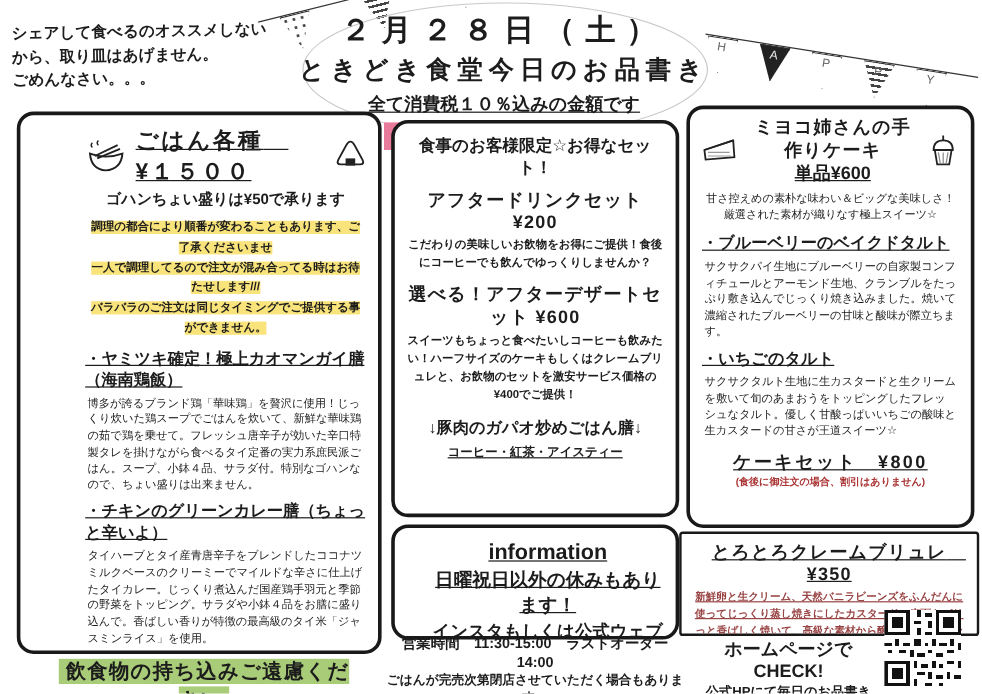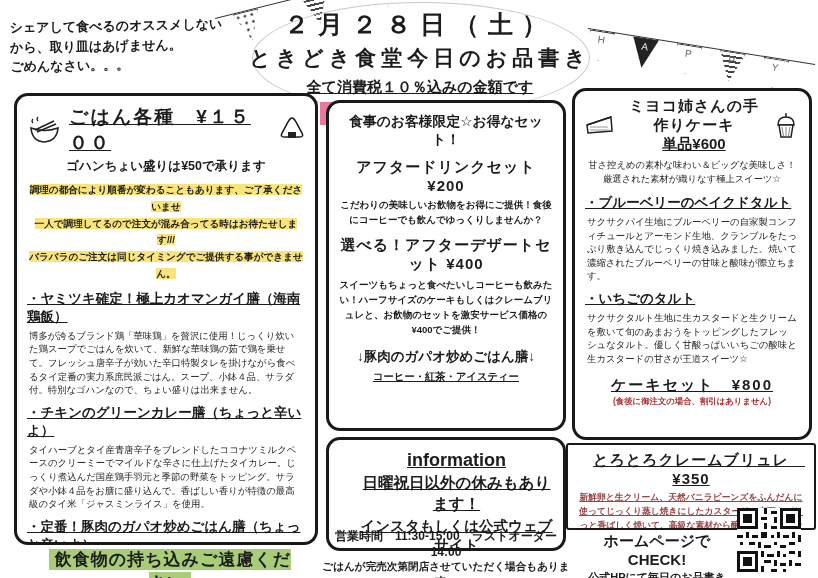--- a/index.html
+++ b/index.html
@@ -128,21 +128,21 @@
   </div>
 
   <div class="title-oval"></div>
   <div class="title-block">
     <div class="title-date">２月２８日（土）</div>
     <div class="title-main">ときどき食堂今日のお品書き</div>
     <div class="title-tax">全て消費税１０％込みの金額です</div>
     <div><span class="title-cash hl-pink">お支払いは現金のみ！！</span></div>
   </div>
 
-  <div class="panel" style="left:14px; top:93px; width:304px; height:452px;">
+  <div class="panel" style="left:14px; top:93px; width:304px; height:452px;padding-left:44px;">
     <div class="panel-inner">
       <div class="lp-header">
         <span class="icon">
           <svg width="34" height="30" viewBox="0 0 34 30">
             <path d="M4 13 Q17 18 31 13 Q30 26 17 27 Q5 26 4 13 Z" fill="#fff" stroke="#222" stroke-width="1.6"></path>
             <line x1="8" y1="15" x2="27" y2="6" stroke="#222" stroke-width="1.6"></line>
             <line x1="10" y1="17" x2="29" y2="9" stroke="#222" stroke-width="1.6"></line>
             <path d="M6 4 q-2 2 0 4 M11 2 q-2 2 0 4" fill="none" stroke="#222" stroke-width="1.2"></path>
           </svg>
         </span>
@@ -179,29 +179,29 @@
 
   <div class="footer-left">
     <span class="hl-green">飲食物の持ち込みご遠慮ください</span>
   </div>
 
   <div class="panel mp" style="left:326px; top:100px; width:240px; height:331px;">
     <div class="panel-inner">
       <div class="set-header">食事のお客様限定☆お得なセット！</div>
       <div class="set-title">アフタードリンクセット　¥200</div>
       <div class="set-desc">こだわりの美味しいお飲物をお得にご提供！食後にコーヒーでも飲んでゆっくりしませんか？</div>
-      <div class="set-title">選べる！アフターデザートセット ¥400</div>
+      <div class="set-title">選べる！アフターデザートセット ¥600</div>
       <div class="set-desc">スイーツもちょっと食べたいしコーヒーも飲みたい！ハーフサイズのケーキもしくはクレームブリュレと、お飲物のセットを激安サービス価格の¥400でご提供！</div>
       <div class="drinks-header">↓豚肉のガパオ炒めごはん膳↓</div>
       <div class="drink-line">コーヒー・紅茶・アイスティー</div>
 
     </div>
   </div>
 
-  <div class="panel info-panel" style="left:326px; top:437px; width:240px; height:114px;padding-left:21px;">
+  <div class="panel info-panel" style="left:326px; top:437px; width:240px; height:96px;padding-left:21px;">
     <div class="panel-inner">
       <div class="l1">information</div>
       <div class="l2">日曜祝日以外の休みもあります！</div>
       <div class="l3">インスタもしくは公式ウェブサイト</div>
 
     </div>
   </div>
 
   <div class="hours-block">
     <div class="hours">営業時間　11:30-15:00　ラストオーダー14:00</div>

